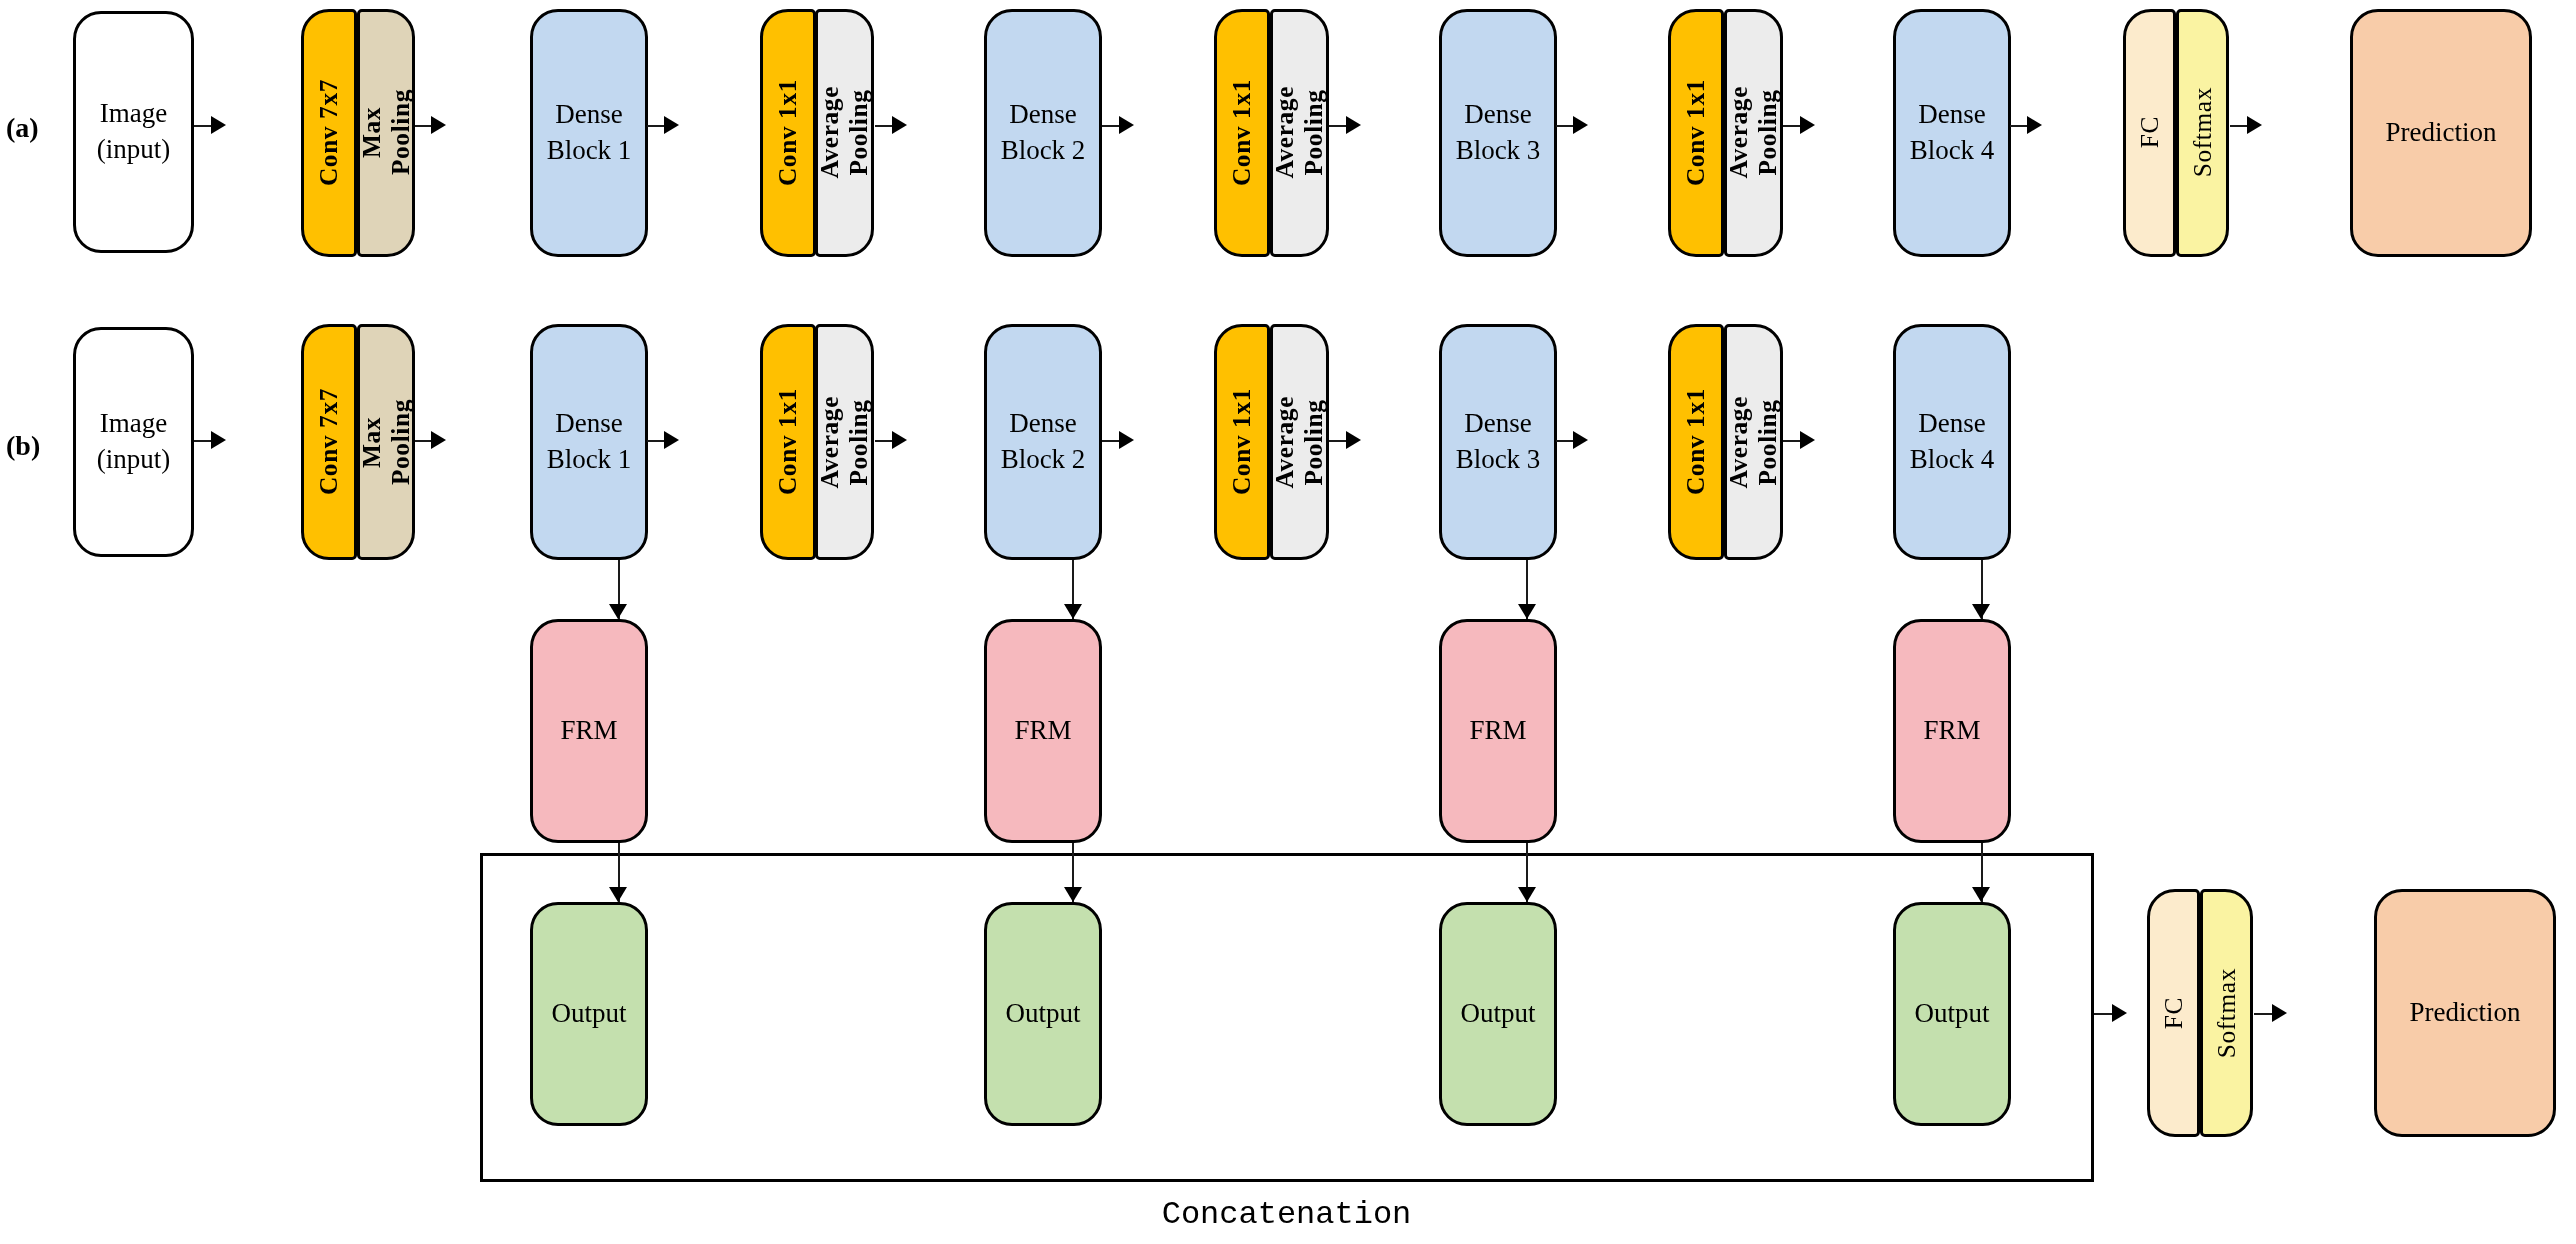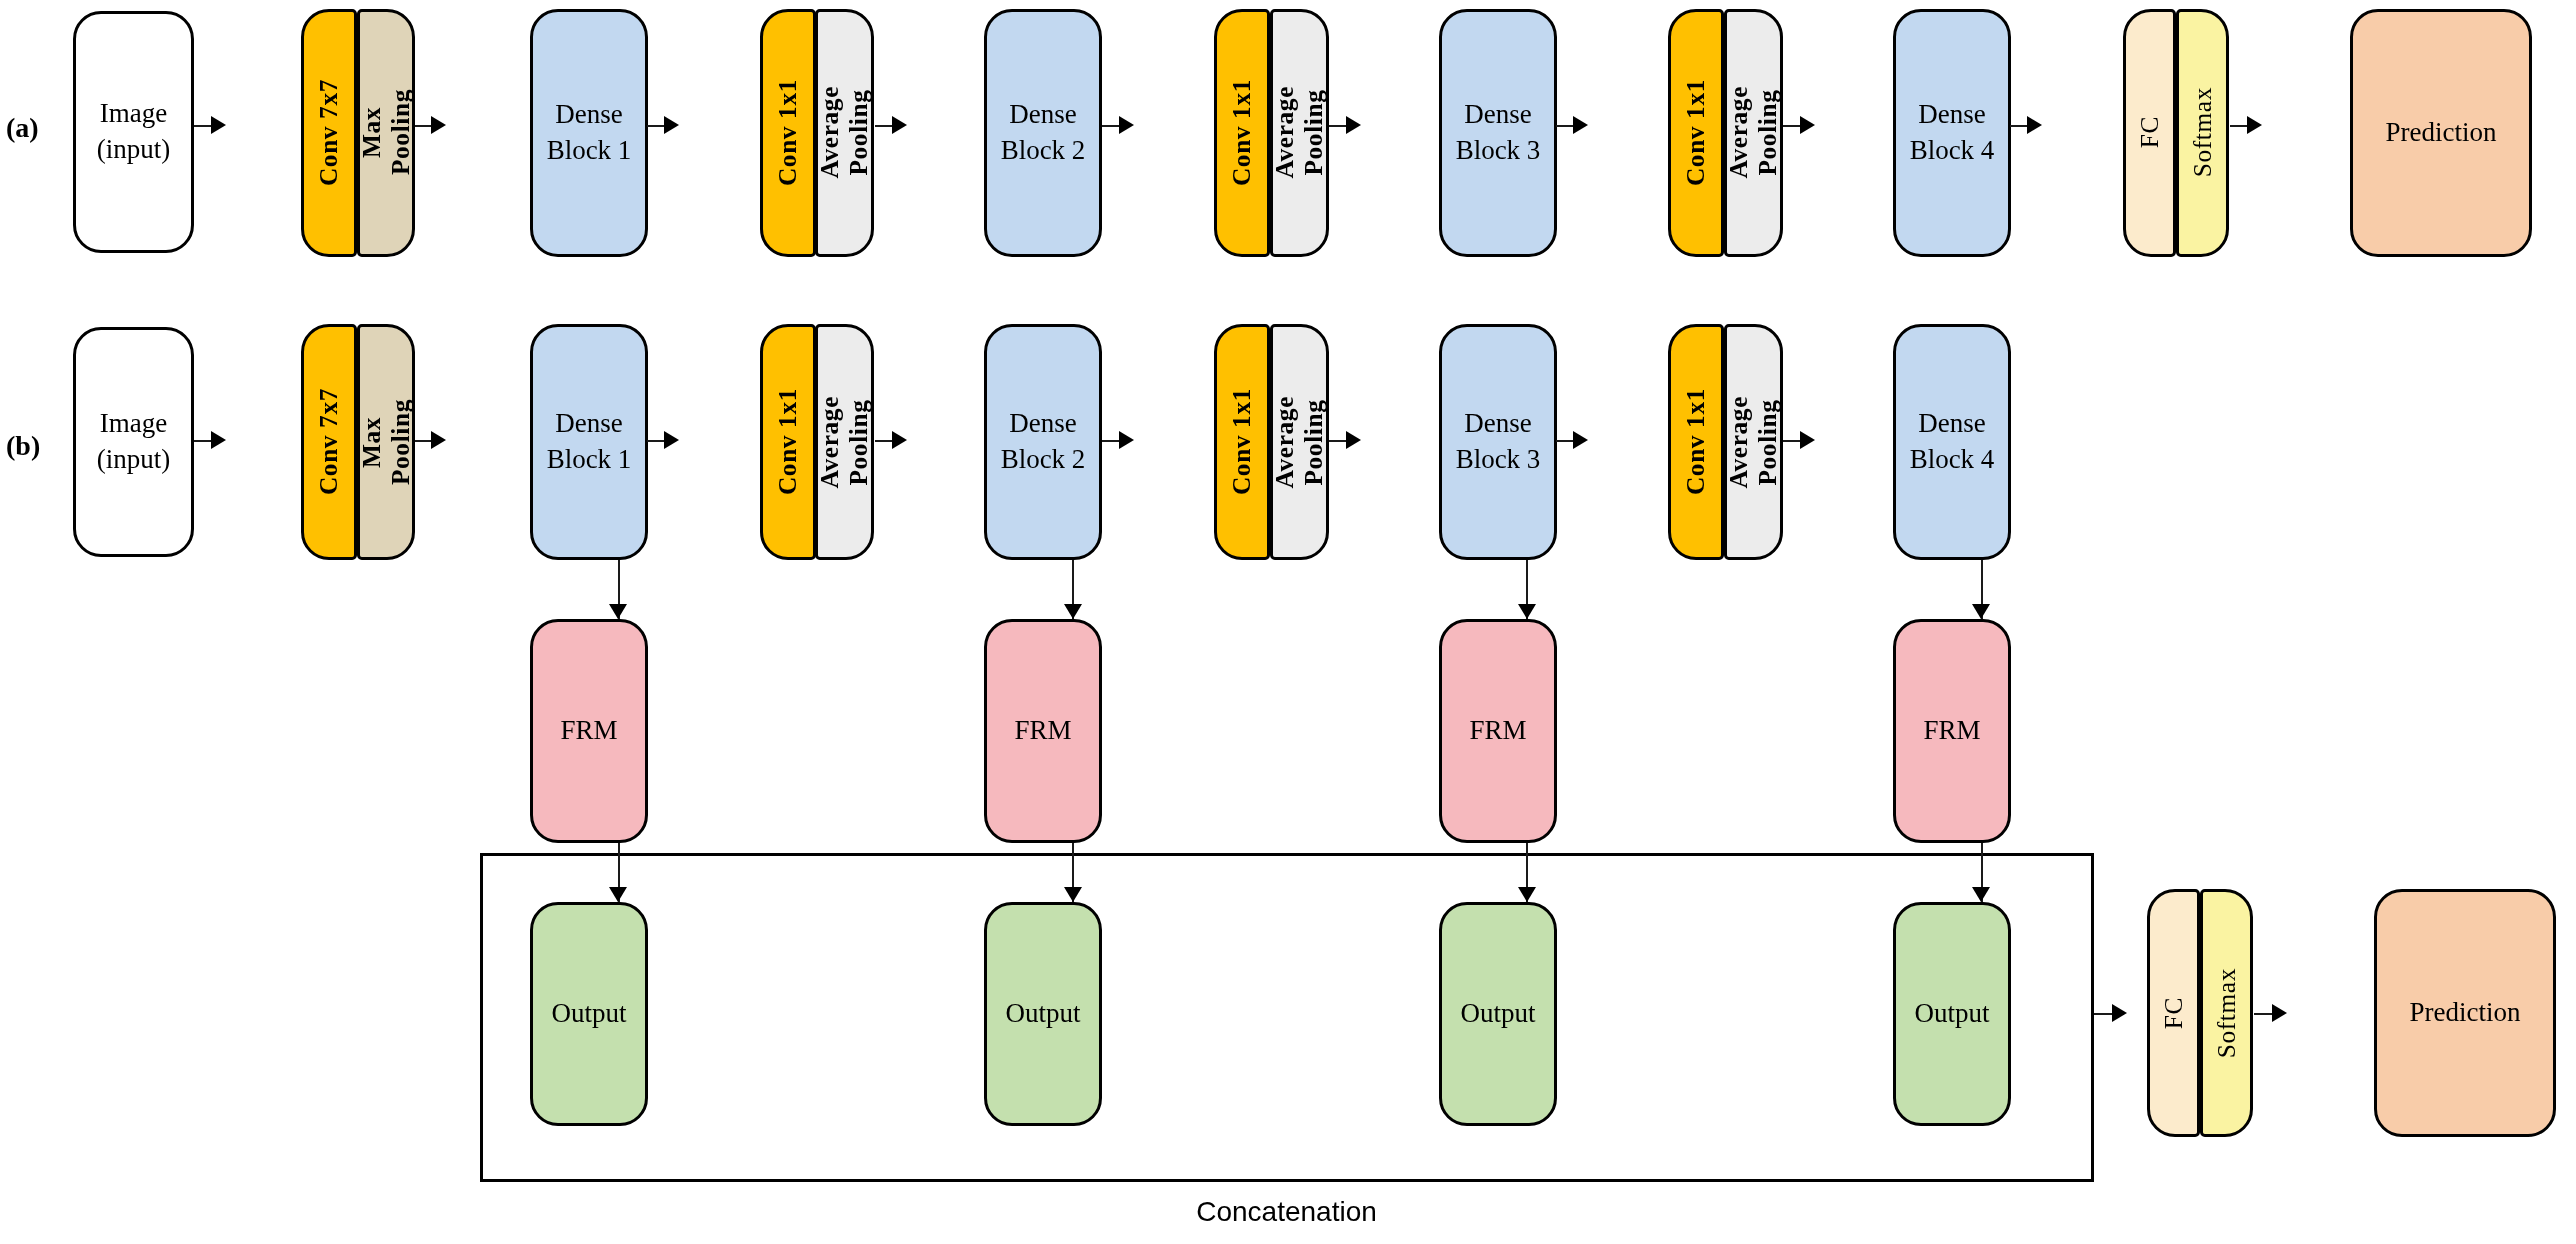--- a/index.html
+++ b/index.html
@@ -90,23 +90,23 @@
 
   
   .concat-box{
     position:absolute;
     box-sizing:border-box;
     border:3.6px solid #000000;
     background:transparent;
   }
   .concat-label{
     position:absolute;
-    font-size:28px;
+    font-size:32px;
     text-align:center;
-    font-family:Liberation Sans, sans-serif;
+    font-family:Liberation Mono, monospace;
   }
 </style>
 </head>
 <body>
 
 <div id="stage">
 
   <div class="panel-letter" style="left:6px; top:112px;">(a)</div>
 
   <div class="node h-node f-white" style="left:73px; top:11px; width:121px; height:242px;">

